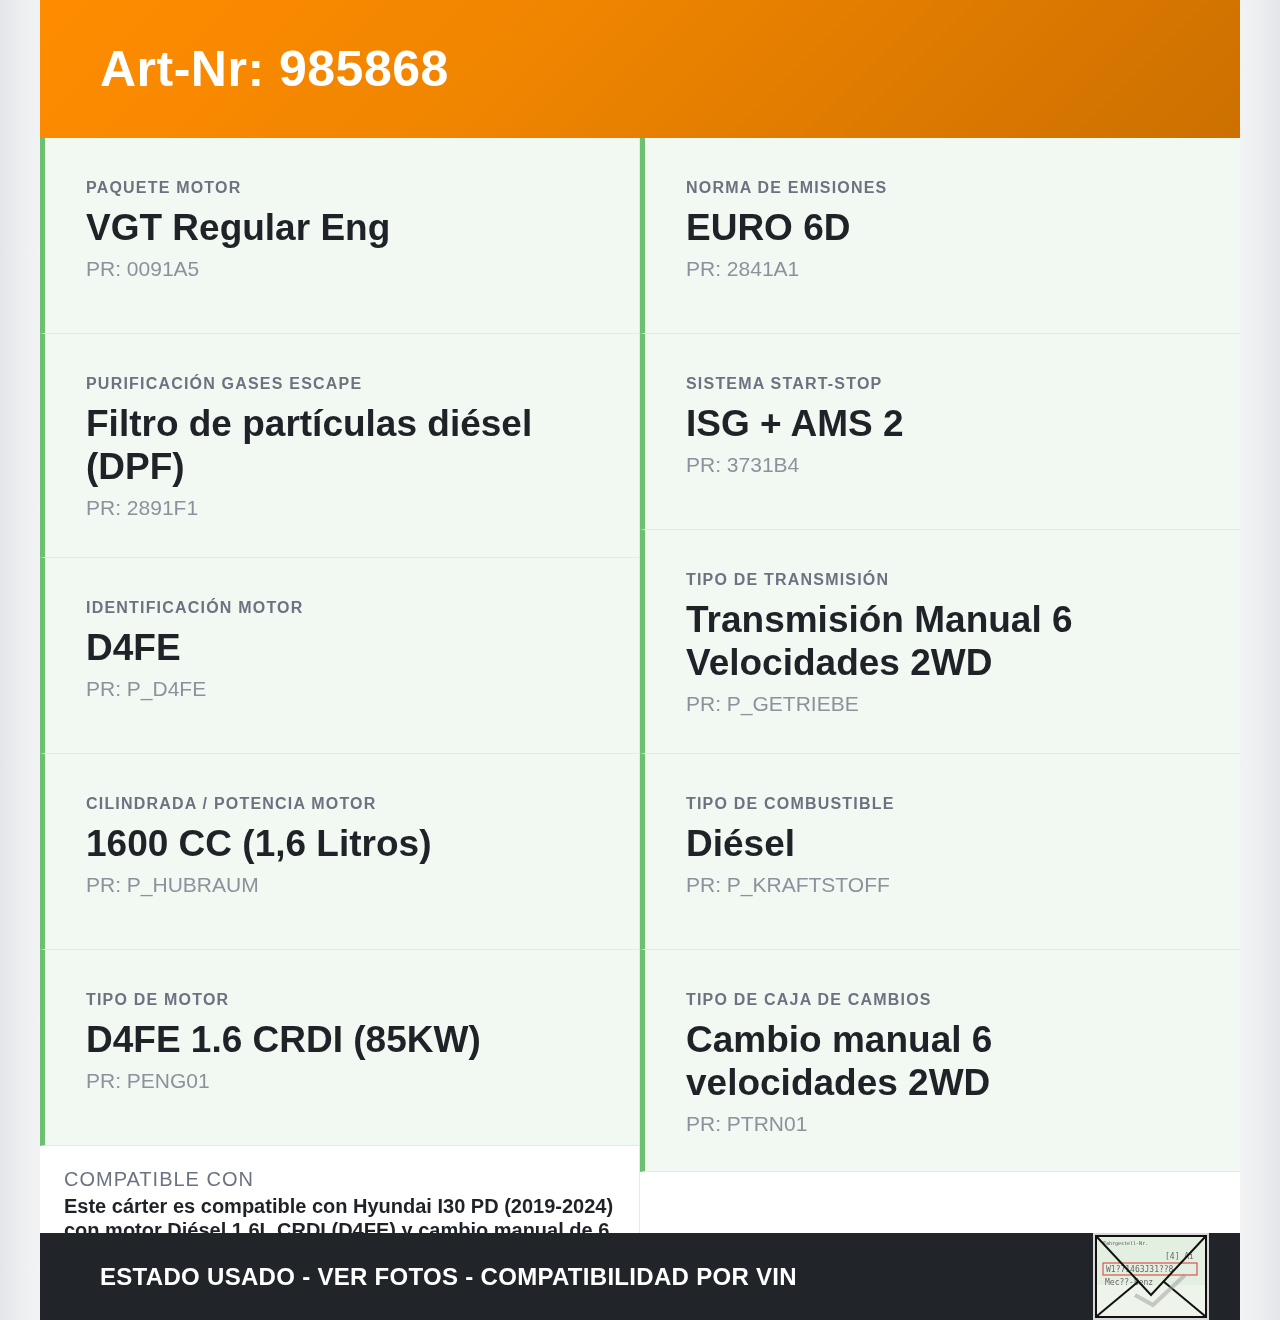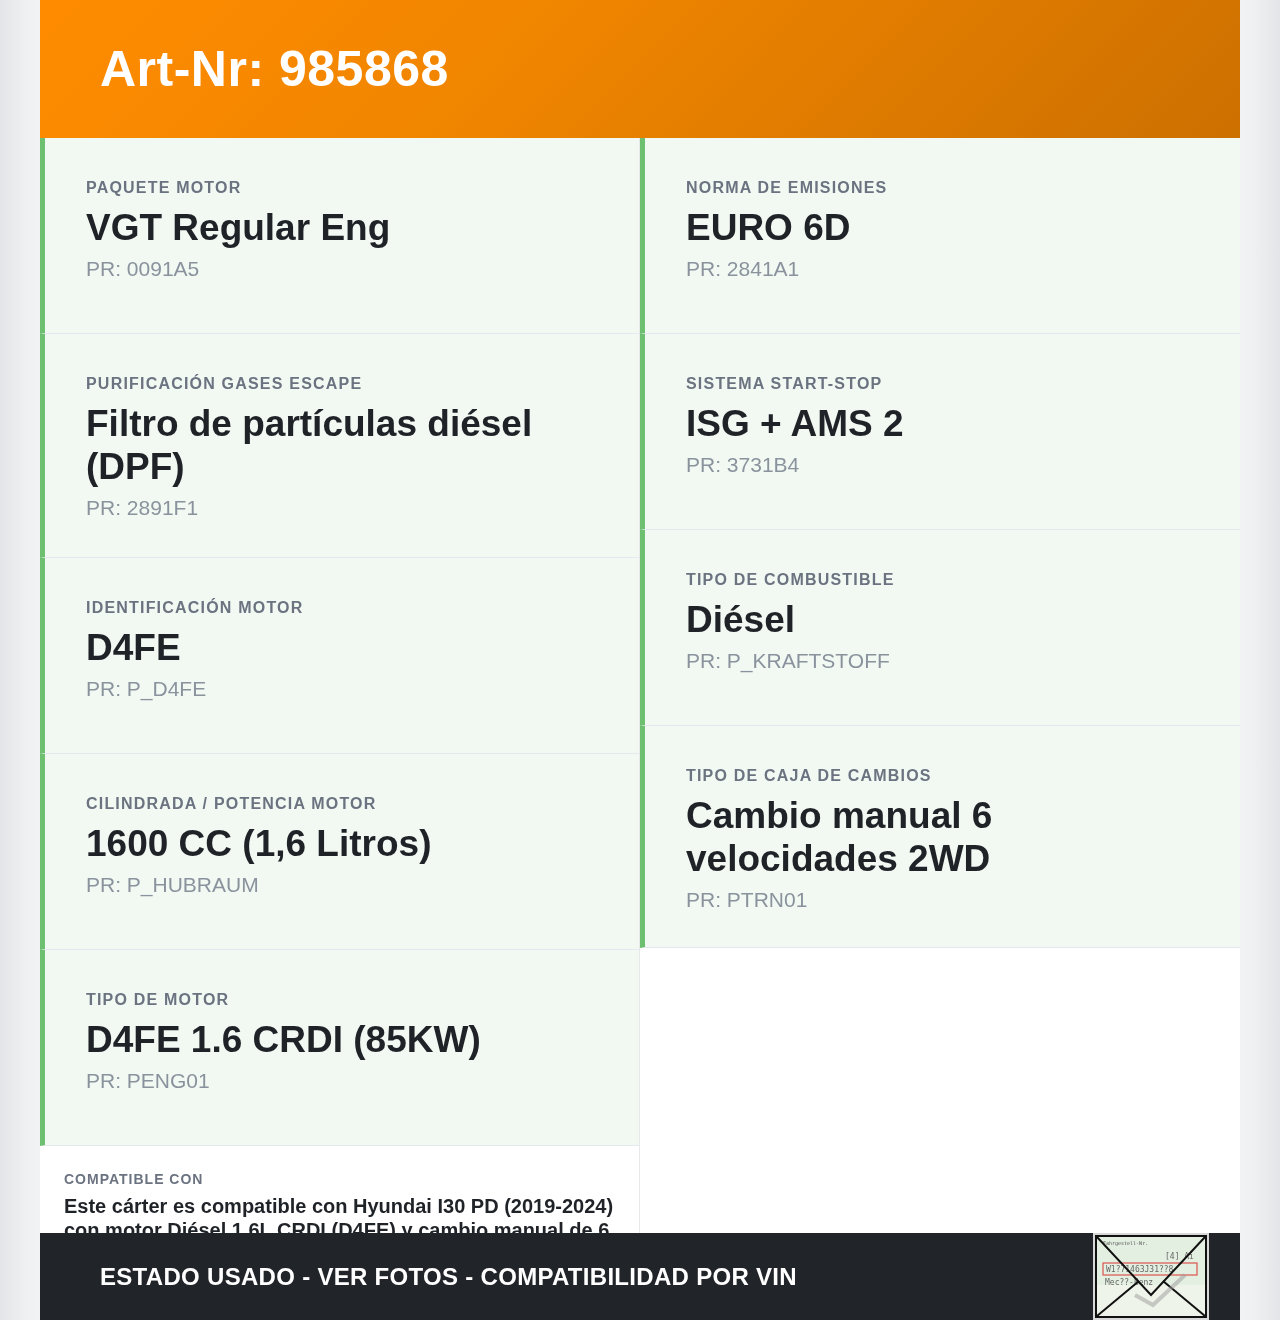--- a/index.html
+++ b/index.html
@@ -74,22 +74,22 @@
       color: #8a939d;
       margin-top: 10px;
       line-height: 20px;
     }
     .compat {
       background: #ffffff;
       padding: 24px 24px 0 24px;
       height: 170px;
     }
     .compat-label {
-      font-size: 14px;
-      font-weight: bold;
+      font-size: 20px;
+      font-weight: normal;
       color: #6b7280;
       letter-spacing: 1px;
       text-transform: uppercase;
       line-height: 18px;
     }
     .compat-text {
       font-size: 20px;
       font-weight: bold;
       color: #1f2328;
       line-height: 24px;
@@ -170,20 +170,25 @@
     <div class="col right">
       <div class="cell h180">
         <div class="cell-label">Norma de emisiones</div>
         <div class="cell-value">EURO 6D</div>
         <div class="cell-code">PR: 2841A1</div>
       </div>
       <div class="cell h180">
         <div class="cell-label">Sistema Start-Stop</div>
         <div class="cell-value">ISG + AMS 2</div>
         <div class="cell-code">PR: 3731B4</div>
+      </div>
+      <div class="cell h224">
+        <div class="cell-label">Tipo de transmisión</div>
+        <div class="cell-value">Transmisión Manual 6 Velocidades 2WD</div>
+        <div class="cell-code">PR: P_GETRIEBE</div>
       </div>
       <div class="cell h180">
         <div class="cell-label">Tipo de combustible</div>
         <div class="cell-value">Diésel</div>
         <div class="cell-code">PR: P_KRAFTSTOFF</div>
       </div>
       <div class="cell h222">
         <div class="cell-label">Tipo de caja de cambios</div>
         <div class="cell-value">Cambio manual 6 velocidades 2WD</div>
         <div class="cell-code">PR: PTRN01</div>

